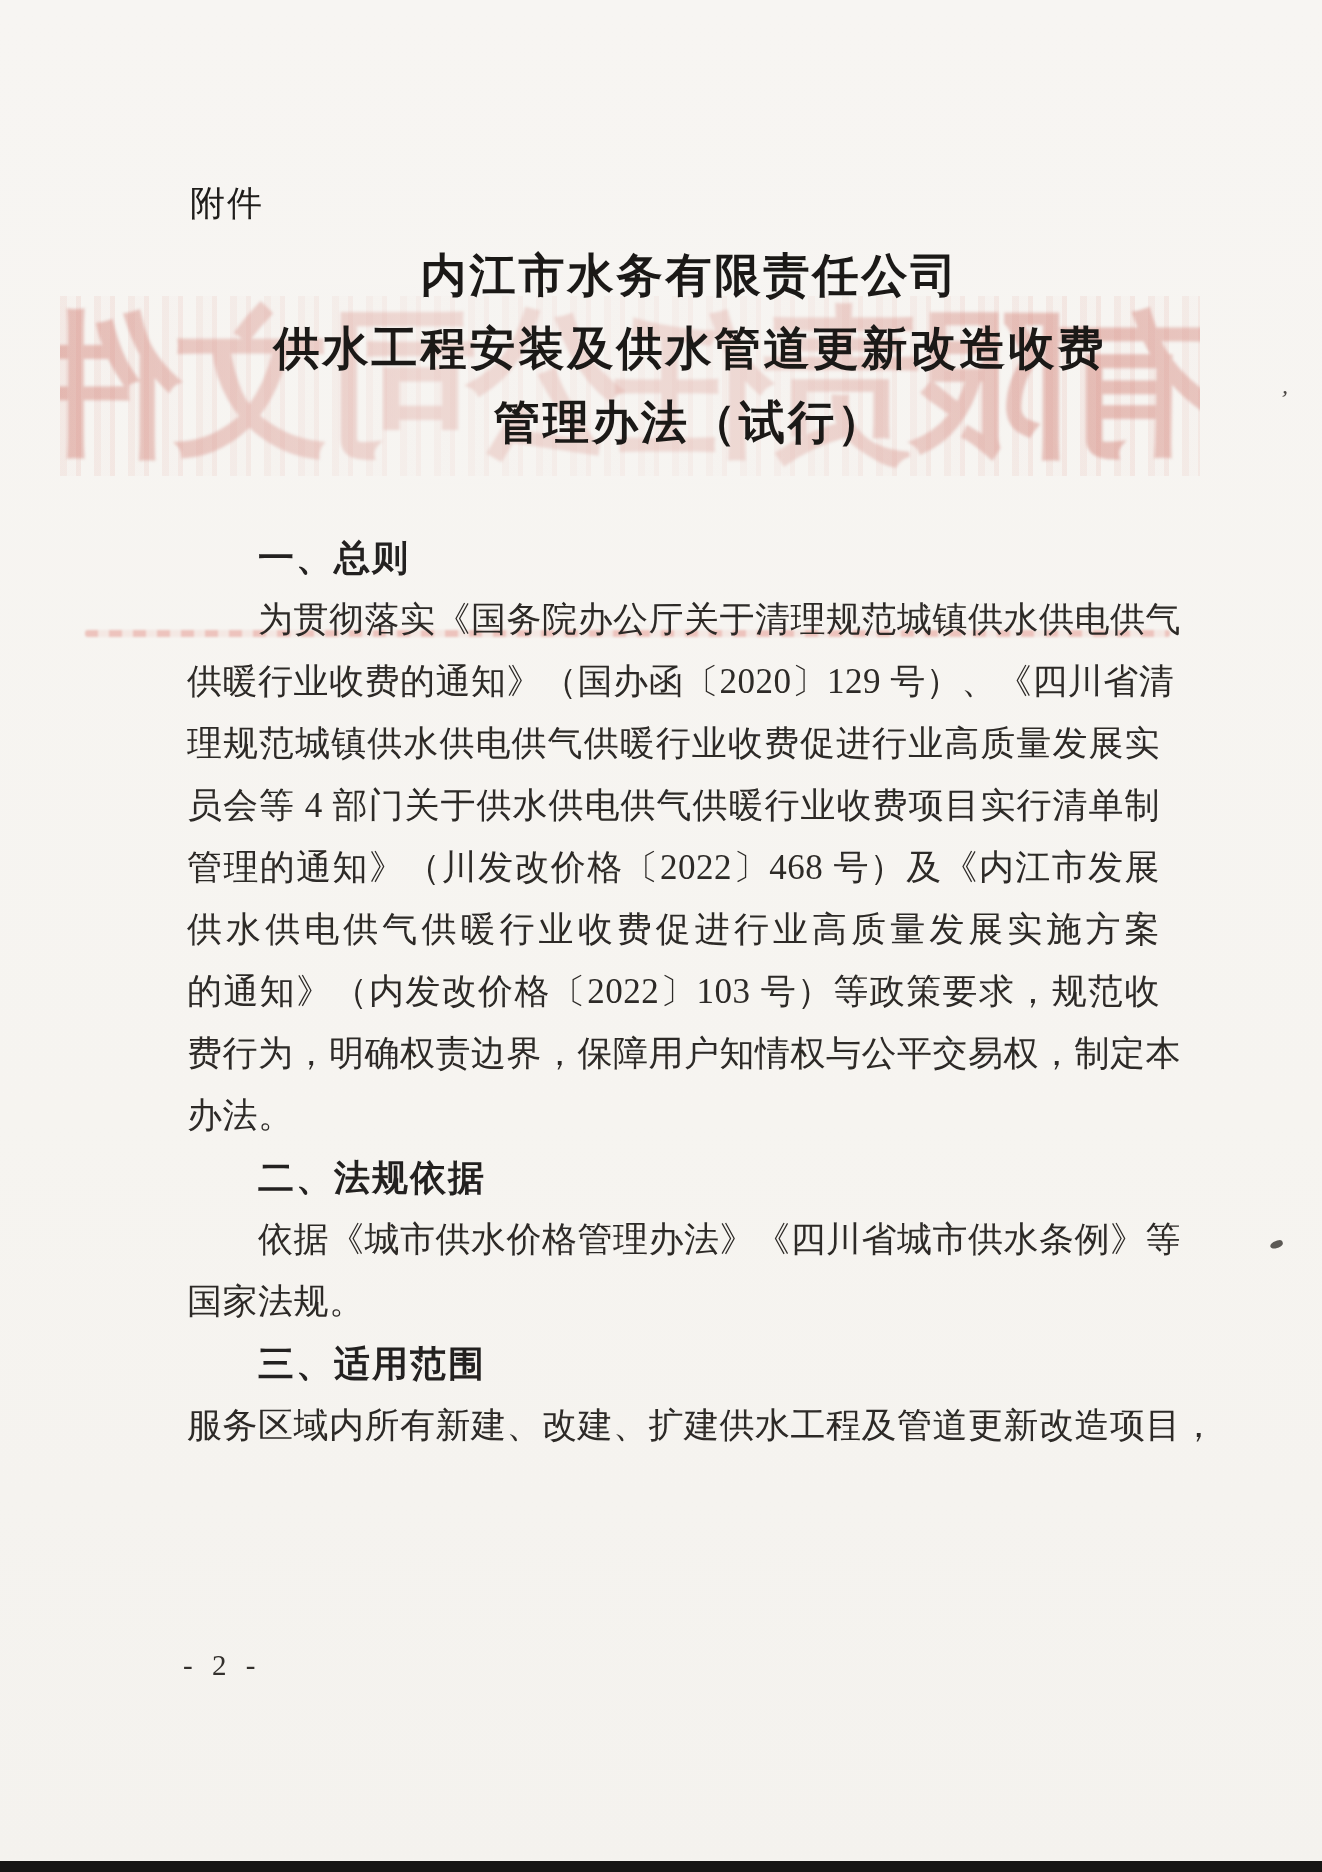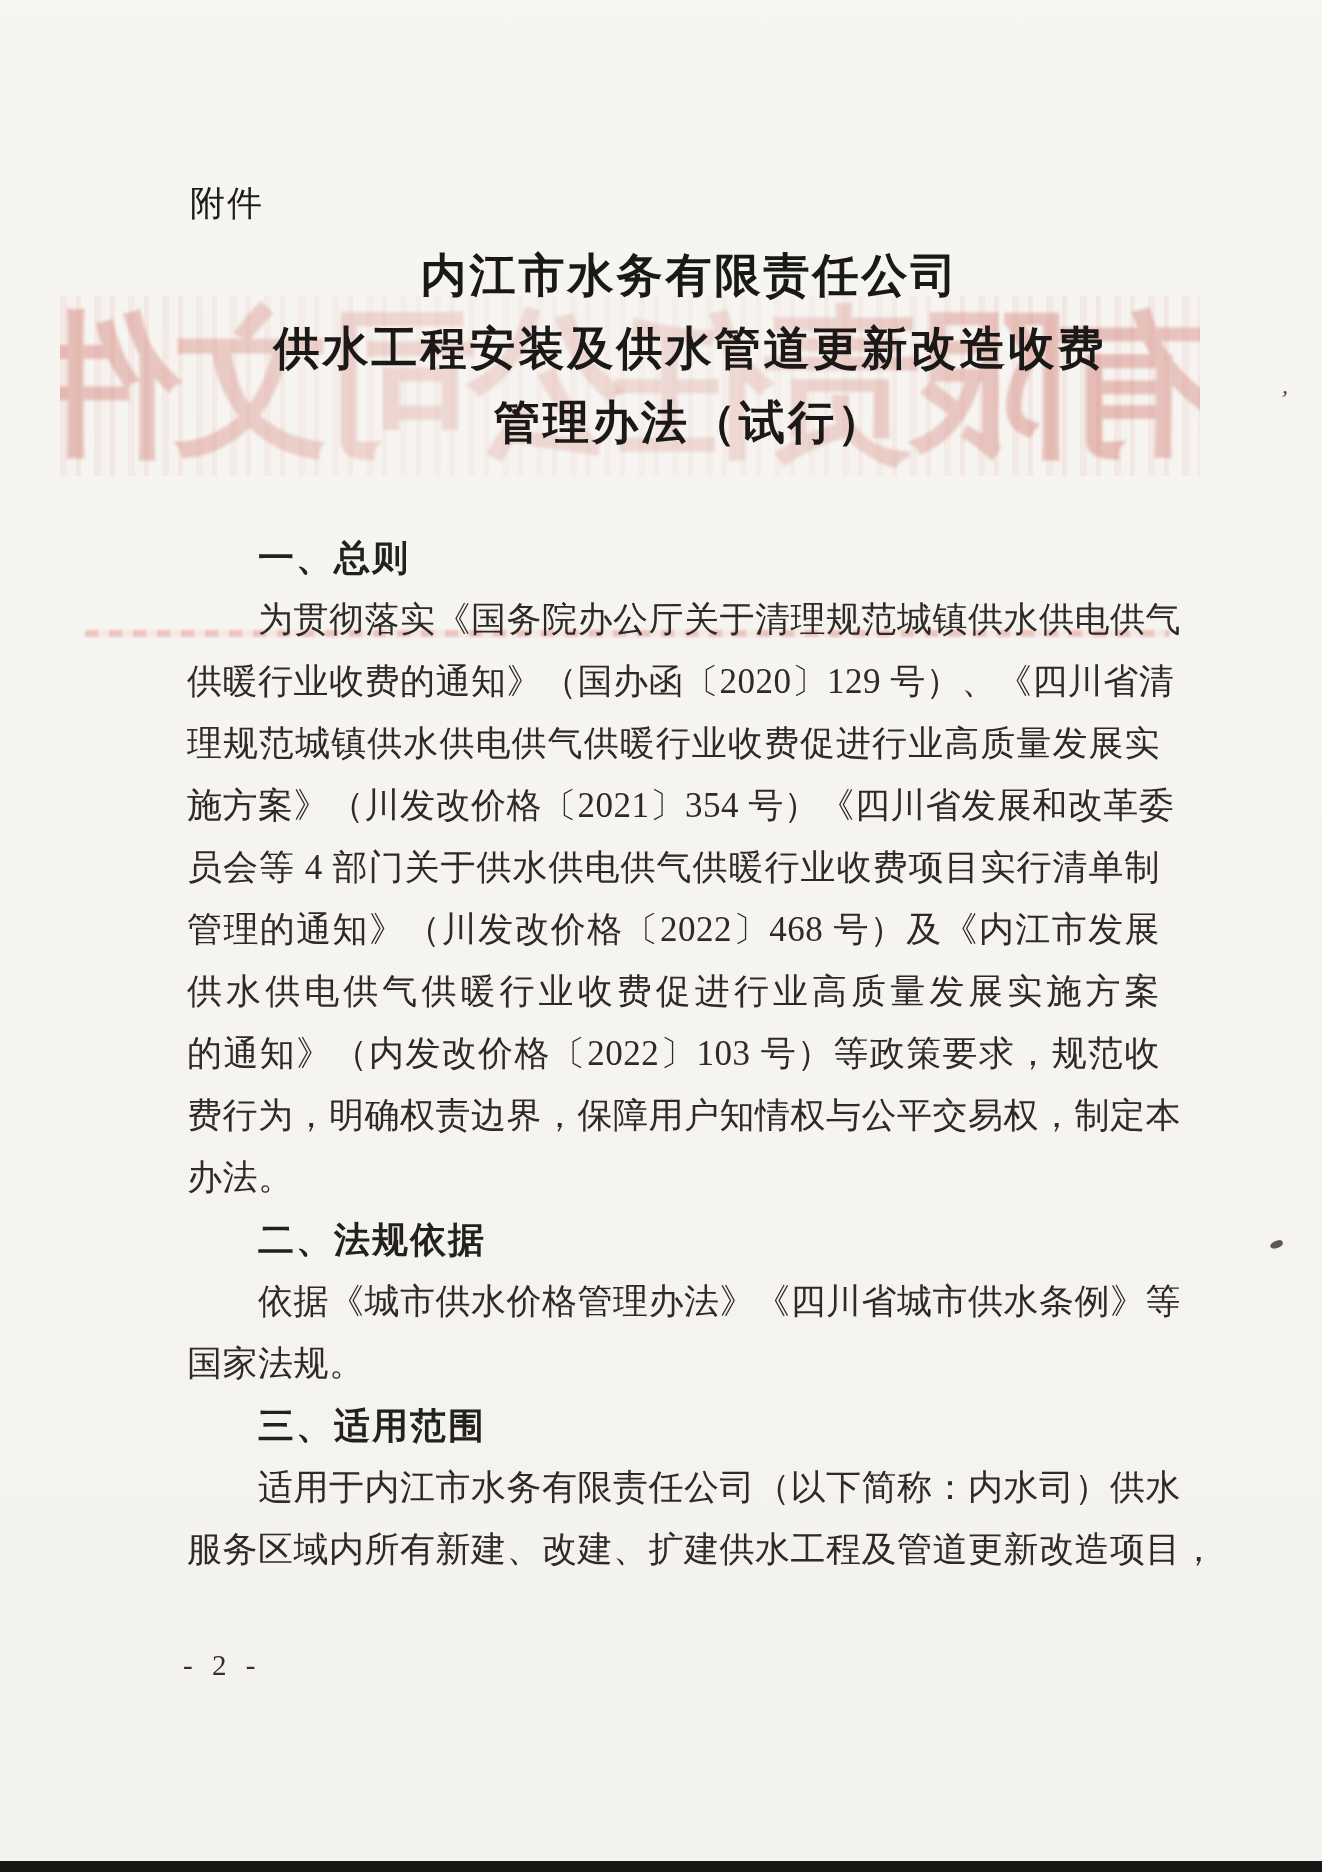--- a/index.html
+++ b/index.html
@@ -115,32 +115,30 @@
     <div class="title-line t0">内江市水务有限责任公司</div>
     <div class="title-line t1">供水工程安装及供水管道更新改造收费</div>
     <div class="title-line t2">管理办法（试行）</div>
   </div>
 
   <div class="body-flow" id="body-flow">
       <div class="line heading">一、总则</div>
       <div class="line body-line indent">为贯彻落实《国务院办公厅关于清理规范城镇供水供电供气</div>
       <div class="line body-line">供暖行业收费的通知》（国办函〔2020〕129 号）、《四川省清</div>
       <div class="line body-line">理规范城镇供水供电供气供暖行业收费促进行业高质量发展实</div>
-      <div class="line body-line">施方案》（川发改价格〔2021〕354 号）《四川省发展和改革委</div>
       <div class="line body-line">员会等 4 部门关于供水供电供气供暖行业收费项目实行清单制</div>
       <div class="line body-line">管理的通知》（川发改价格〔2022〕468 号）及《内江市发展</div>
       <div class="line body-line">供水供电供气供暖行业收费促进行业高质量发展实施方案</div>
       <div class="line body-line">的通知》（内发改价格〔2022〕103 号）等政策要求，规范收</div>
       <div class="line body-line">费行为，明确权责边界，保障用户知情权与公平交易权，制定本</div>
       <div class="line body-line short">办法。</div>
       <div class="line heading">二、法规依据</div>
       <div class="line body-line indent">依据《城市供水价格管理办法》《四川省城市供水条例》等</div>
       <div class="line body-line short">国家法规。</div>
       <div class="line heading">三、适用范围</div>
-      <div class="line body-line indent">适用于内江市水务有限责任公司（以下简称：内水司）供水</div>
       <div class="line body-line">服务区域内所有新建、改建、扩建供水工程及管道更新改造项目，</div>
     </div>
 
   <div class="page-number">- 2 -</div>
 
   <div class="speck-top">’</div>
   <div class="speck-mid"></div>
 
   <div class="bottom-bar"></div>
 </div>

